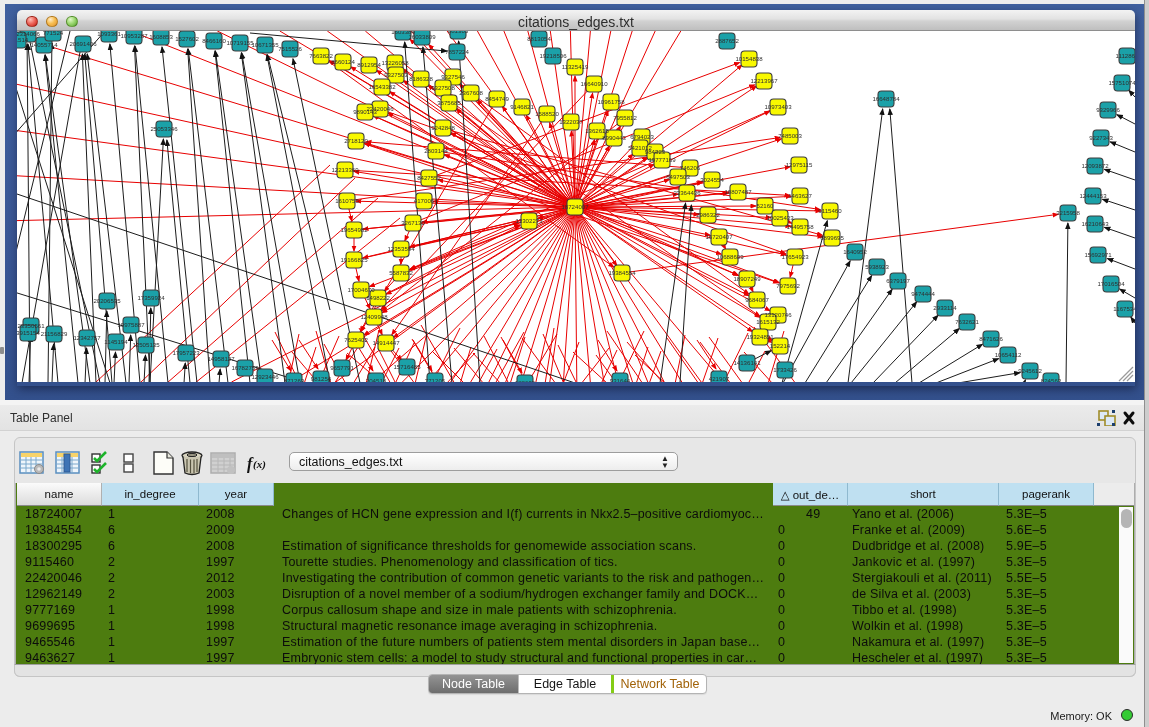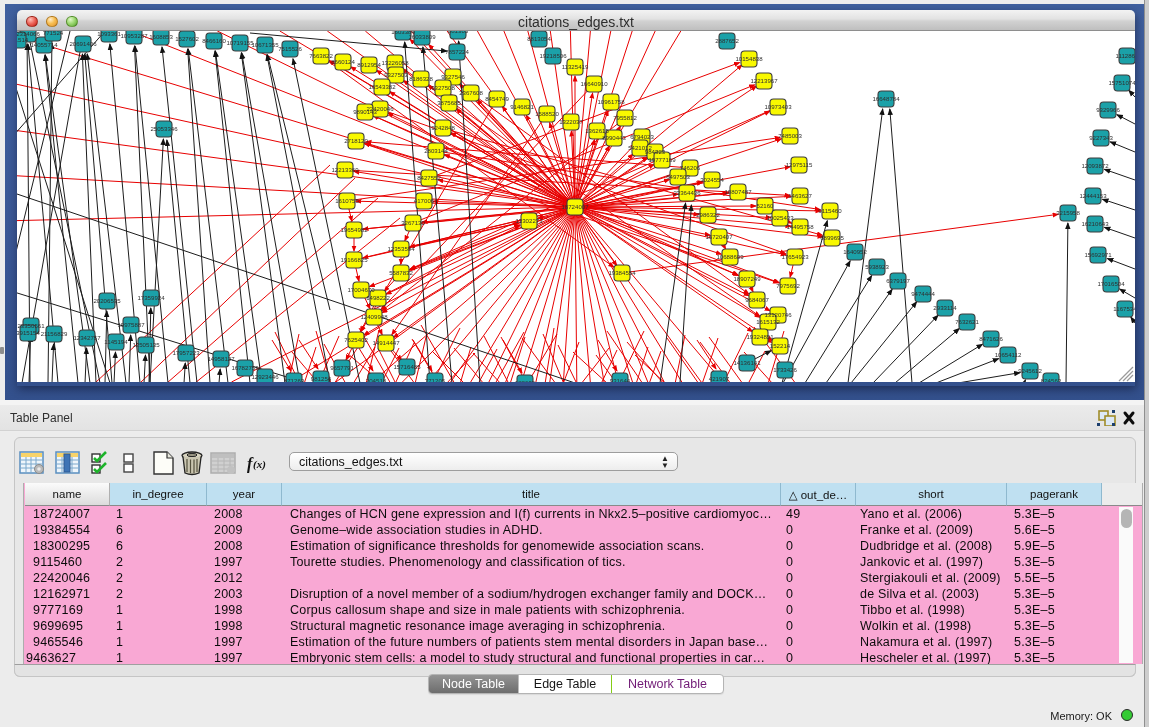--- a/index.html
+++ b/index.html
@@ -26,37 +26,37 @@
 #tp-head .t { position:absolute; left:10px; top:6px; font-size:12px; color:#303030; }
 #tp-body { position:absolute; left:0; top:432px; width:1144px; height:295px; background:#ececec; }
 #well { position:absolute; left:14px; top:437px; width:1122px; height:240px;
   background:#e7e7e7; border:1px solid #c5c5c5; border-radius:6px; }
 #toolbar { position:absolute; left:14px; top:437px; width:1122px; height:46px; }
 #combo { position:absolute; left:289px; top:452px; width:389px; height:19px;
   background:linear-gradient(#ffffff,#ededed); border:1px solid #9d9d9d; border-radius:5px;
   font-size:12.5px; color:#111; padding:2px 0 0 9px; }
 #combo .arr { position:absolute; right:8px; top:2px; font-size:8px; color:#222; line-height:7px; }
 #tablebox { position:absolute; left:15px; top:483px; width:1120px; height:181px;
-  background:#f9a8d4; border-left:1px solid #adadad; border-right:1px solid #adadad; overflow:hidden;margin-left:8px; }
+  background:#4d7c0f; border-left:1px solid #adadad; border-right:1px solid #adadad; overflow:hidden; }
 .th { position:absolute; top:0; height:23px; background:#bfe0f1;
   border-right:1px solid #8fb9cf; border-bottom:1px solid #8a8a8a;
   font-size:11.5px; color:#111; text-align:center; padding-top:5px; }
 .trow { position:absolute; left:0; width:1120px; height:16px; font-size:12.5px; letter-spacing:0.2px; color:#0c0c0c; }
 .trow span { position:absolute; top:1px; white-space:nowrap; }
 #vscroll { position:absolute; left:1119px; top:507px; width:14px; height:156px; background:#fafafa; }
 #vthumb { position:absolute; left:1120.5px; top:509px; width:11px; height:19px; background:#b5b5b5; border-radius:6px; }
 #wellbottom { position:absolute; left:14px; top:664px; width:1122px; height:13px;
   background:#e3e3e3; border:1px solid #c5c5c5; border-top:1px solid #9f9f9f; border-radius:0 0 6px 6px; }
 #tabs { position:absolute; left:428px; top:674px; height:20px; display:flex;
   border:1px solid #b4b4b4; border-radius:4px; overflow:hidden; background:#fff;
   box-shadow:0 1px 1px rgba(0,0,0,.08); }
 #tabs div { font-size:12.5px; padding:2px 0 16px 0; text-align:center; }
 #tab1 { width:89px; background:linear-gradient(#949494,#6d6d6d); color:#fff; }
 #tab2 { width:93px; color:#151515; border-left:1px solid #bdbdbd; }
-#tab3 { width:112px; color:#701a75; border-left:1px solid #84cc16; }
+#tab3 { width:95px; color:#a16207; border-left:3px solid #84cc16; }
 #status { position:absolute; left:0; top:700px; width:1144px; height:27px; }
 #memtext { position:absolute; right:32px; top:10px; font-size:11px; color:#1a1a1a; }
 #memdot { position:absolute; left:1121px; top:709px; width:12px; height:12px; border-radius:50%;
   background:#35cb35; border:1.5px solid #2b2b2b; }
 .icon { position:absolute; top:451px; }
 </style></head>
 <body>
 <div id="desktop">
   <div id="win">
     <div id="titlebar">
@@ -632,39 +632,37 @@
   <text x="228" y="18" font-family="Liberation Serif, serif" font-size="16" font-style="italic" font-weight="bold" fill="#111">f</text>
   <text x="234" y="17" font-family="Liberation Serif, serif" font-size="11" font-style="italic" font-weight="bold" fill="#111">(x)</text>
 </svg>
 
 <div id="combo">citations_edges.txt<span class="arr">▲<br>▼</span></div>
 
 <div id="tablebox">
   <div class="th" style="left:1px;width:85px;background:linear-gradient(#fbfbfb,#dcdcdc);border-right:1px solid #b0b0b0">name</div>
   <div class="th" style="left:86px;width:97px">in_degree</div>
   <div class="th" style="left:183px;width:75px">year</div>
-  <div class="th" style="left:258px;width:499px">title</div>
   <div class="th" style="left:757px;width:75px">△ out_de…</div>
   <div class="th" style="left:832px;width:151px">short</div>
   <div class="th" style="left:983px;width:95px">pagerank</div>
   <div class="th" style="left:1078px;width:42px;background:#ececec;border-right:none"></div>
 <div class="trow" style="top:23px">
 <span style="left:9px">18724007</span>
       <span style="left:92px">1</span>
       <span style="left:190px">2008</span>
 <span style="left:266px">Changes of HCN gene expression and I(f) currents in Nkx2.5–positive cardiomyoc…</span>
-      <span style="left:762px">49</span>
+      <span style="left:790px">49</span>
       <span style="left:836px">Yano et al. (2006)</span>
 <span style="left:990px">5.3E–5</span>
     </div>
 <div class="trow" style="top:39px">
 <span style="left:9px">19384554</span>
       <span style="left:92px">6</span>
       <span style="left:190px">2009</span>
-<span style="left:266px">Genome–wide association studies in ADHD.</span>
       <span style="left:762px">0</span>
       <span style="left:836px">Franke et al. (2009)</span>
 <span style="left:990px">5.6E–5</span>
     </div>
 <div class="trow" style="top:55px">
 <span style="left:9px">18300295</span>
       <span style="left:92px">6</span>
       <span style="left:190px">2008</span>
 <span style="left:266px">Estimation of significance thresholds for genomewide association scans.</span>
       <span style="left:762px">0</span>
@@ -677,26 +675,27 @@
       <span style="left:190px">1997</span>
 <span style="left:266px">Tourette studies. Phenomenology and classification of tics.</span>
       <span style="left:762px">0</span>
       <span style="left:836px">Jankovic et al. (1997)</span>
 <span style="left:990px">5.3E–5</span>
     </div>
 <div class="trow" style="top:87px">
 <span style="left:9px">22420046</span>
       <span style="left:92px">2</span>
       <span style="left:190px">2012</span>
-      <span style="left:762px">0</span>
-      <span style="left:836px">Stergiakouli et al. (2009)</span>
+<span style="left:266px">Investigating the contribution of common genetic variants to the risk and pathogen…</span>
+      <span style="left:762px">0</span>
+      <span style="left:836px">Stergiakouli et al. (2011)</span>
 <span style="left:990px">5.5E–5</span>
     </div>
 <div class="trow" style="top:103px">
-<span style="left:9px">12162971</span>
+<span style="left:9px">12962149</span>
       <span style="left:92px">2</span>
       <span style="left:190px">2003</span>
 <span style="left:266px">Disruption of a novel member of a sodium/hydrogen exchanger family and DOCK…</span>
       <span style="left:762px">0</span>
       <span style="left:836px">de Silva et al. (2003)</span>
 <span style="left:990px">5.3E–5</span>
     </div>
 <div class="trow" style="top:119px">
 <span style="left:9px">9777169</span>
       <span style="left:92px">1</span>
@@ -718,21 +717,21 @@
 <div class="trow" style="top:151px">
 <span style="left:9px">9465546</span>
       <span style="left:92px">1</span>
       <span style="left:190px">1997</span>
 <span style="left:266px">Estimation of the future numbers of patients stem mental disorders in Japan base…</span>
       <span style="left:762px">0</span>
       <span style="left:836px">Nakamura et al. (1997)</span>
 <span style="left:990px">5.3E–5</span>
     </div>
 <div class="trow" style="top:167px">
-<span style="left:2px">9463627</span>
+<span style="left:9px">9463627</span>
       <span style="left:92px">1</span>
       <span style="left:190px">1997</span>
 <span style="left:266px">Embryonic stem cells: a model to study structural and functional properties in car…</span>
       <span style="left:762px">0</span>
       <span style="left:836px">Hescheler et al. (1997)</span>
 <span style="left:990px">5.3E–5</span>
     </div>
   <div id="vscrolltrack"></div>
 </div>
 <div id="vscroll"></div>

